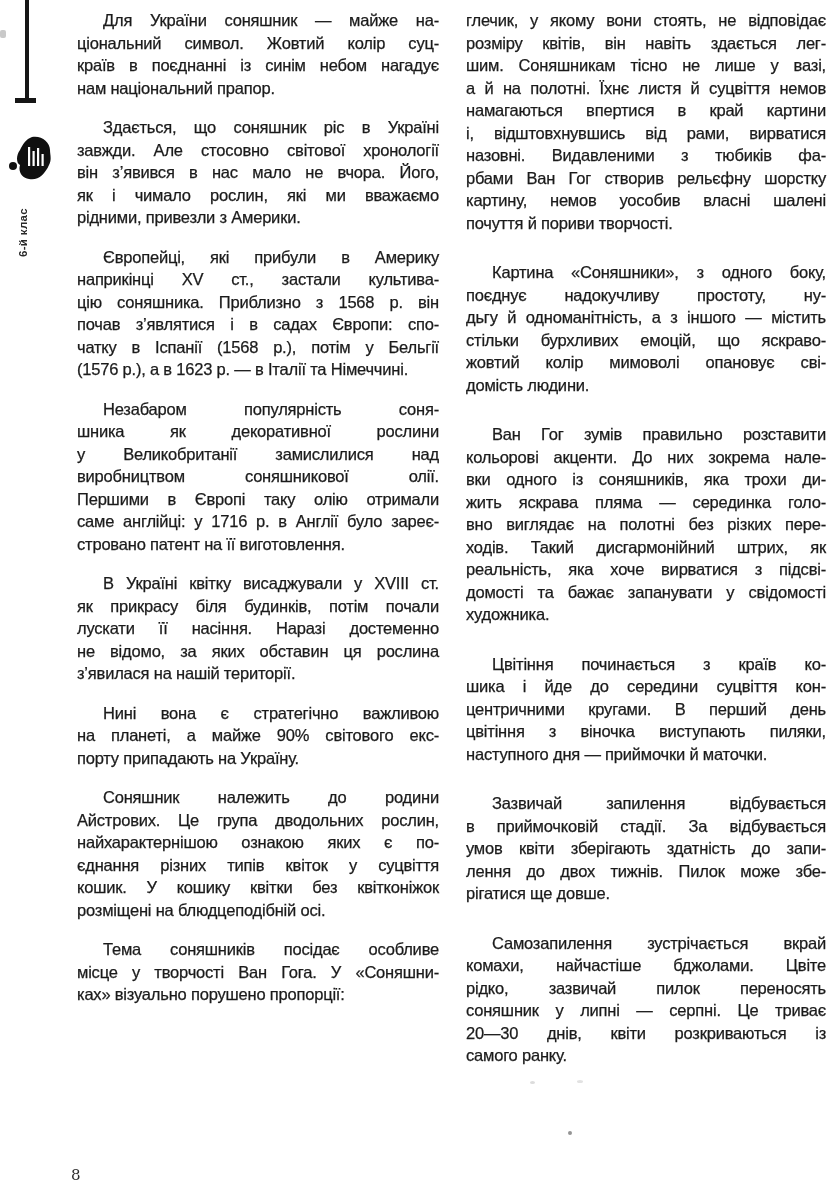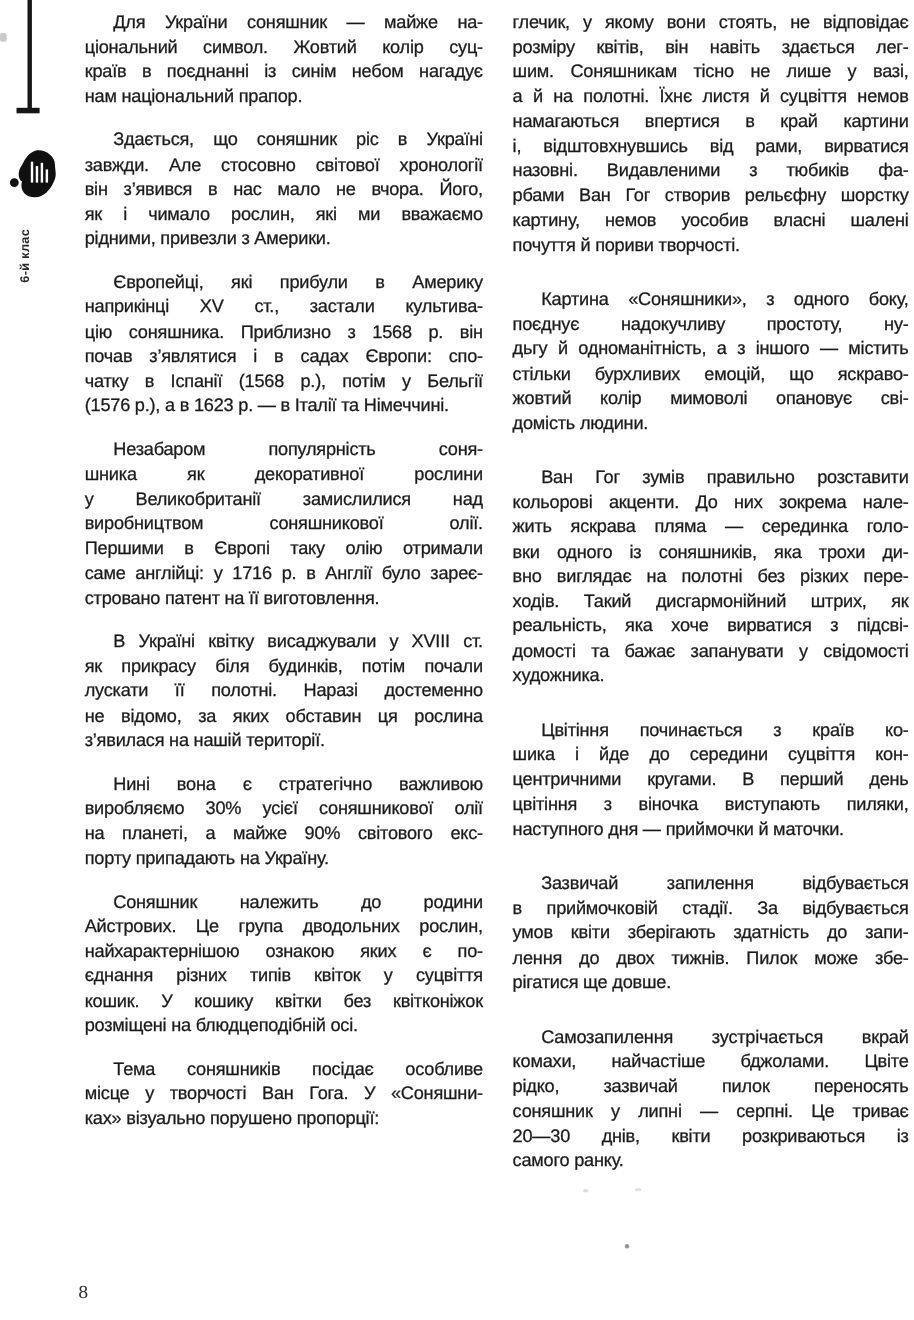--- a/index.html
+++ b/index.html
@@ -93,27 +93,26 @@
       <div class="line">шника як декоративної рослини</div>
       <div class="line">у Великобританії замислилися над</div>
       <div class="line">виробництвом соняшникової олії.</div>
       <div class="line">Першими в Європі таку олію отримали</div>
       <div class="line">саме англійці: у 1716 р. в Англії було зареє-</div>
       <div class="line last">стровано патент на її виготовлення.</div>
     </div>
     <div class="para">
       <div class="line indent">В Україні квітку висаджували у XVIII ст.</div>
       <div class="line">як прикрасу біля будинків, потім почали</div>
-      <div class="line">лускати її полотні. Наразі достеменно</div>
+      <div class="line">лускати її насіння. Наразі достеменно</div>
       <div class="line">не відомо, за яких обставин ця рослина</div>
       <div class="line last">з’явилася на нашій території.</div>
     </div>
     <div class="para">
       <div class="line indent">Нині вона є стратегічно важливою</div>
-      <div class="line">виробляємо 30% усієї соняшникової олії</div>
       <div class="line">на планеті, а майже 90% світового екс-</div>
       <div class="line last">порту припадають на Україну.</div>
     </div>
     <div class="para">
       <div class="line indent">Соняшник належить до родини</div>
       <div class="line">Айстрових. Це група дводольних рослин,</div>
       <div class="line">найхарактернішою ознакою яких є по-</div>
       <div class="line">єднання різних типів квіток у суцвіття</div>
       <div class="line">кошик. У кошику квітки без квітконіжок</div>
       <div class="line last">розміщені на блюдцеподібній осі.</div>
@@ -141,22 +140,22 @@
       <div class="line indent">Картина «Соняшники», з одного боку,</div>
       <div class="line">поєднує надокучливу простоту, ну-</div>
       <div class="line">дьгу й одноманітність, а з іншого — містить</div>
       <div class="line">стільки бурхливих емоцій, що яскраво-</div>
       <div class="line">жовтий колір мимоволі опановує сві-</div>
       <div class="line last">домість людини.</div>
     </div>
     <div class="para">
       <div class="line indent">Ван Гог зумів правильно розставити</div>
       <div class="line">кольорові акценти. До них зокрема нале-</div>
+      <div class="line">вки одного із соняшників, яка трохи ди-</div>
       <div class="line">жить яскрава пляма — серединка голо-</div>
-      <div class="line">вки одного із соняшників, яка трохи ди-</div>
       <div class="line">вно виглядає на полотні без різких пере-</div>
       <div class="line">ходів. Такий дисгармонійний штрих, як</div>
       <div class="line">реальність, яка хоче вирватися з підсві-</div>
       <div class="line">домості та бажає запанувати у свідомості</div>
       <div class="line last">художника.</div>
     </div>
     <div class="para">
       <div class="line indent">Цвітіння починається з країв ко-</div>
       <div class="line">шика і йде до середини суцвіття кон-</div>
       <div class="line">центричними кругами. В перший день</div>

